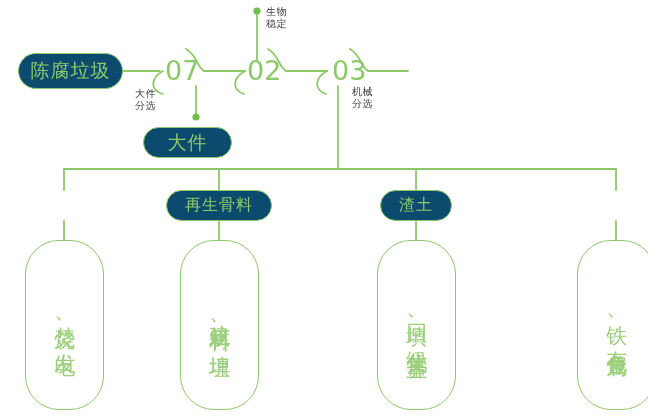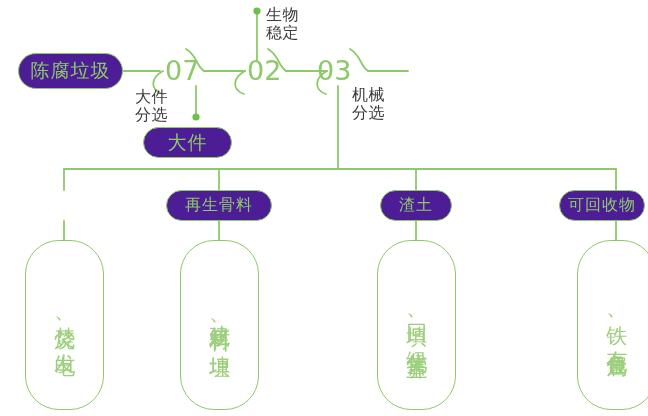--- a/index.html
+++ b/index.html
@@ -25,21 +25,21 @@
     width: 648px;
     height: 416px;
   }
 
   
   .pill {
     position: absolute;
     box-sizing: border-box;
     border: 1.6px solid #8dc96a;
     border-radius: 999px;
-    background: #4c1d95;
+    background: #0c4a6e;
     color: #8dc96a;
     display: flex;
     align-items: center;
     justify-content: center;
     letter-spacing: 1px;
     white-space: nowrap;
   }
   .pill-lg { font-size: 19px; }
   .pill-md { font-size: 16px; }
 
@@ -50,21 +50,21 @@
     font-size: 27px;
     letter-spacing: 0px;
     line-height: 1;
     font-family: "DejaVu Sans", "Liberation Sans", sans-serif;
   }
 
   
   .note {
     position: absolute;
     color: #3c3c3c;
-    font-size: 16px;
+    font-size: 10px;
     line-height: 1.15;
     letter-spacing: 0.5px;
     text-align: left;
     white-space: nowrap;
   }
   .note span { display: block; }
 
   
   .vbox {
     position: absolute;
@@ -133,42 +133,41 @@
     </g>
 
     <circle cx="196" cy="117" r="3.6" fill="#6fbf4a"></circle>
     <circle cx="257" cy="11" r="3.6" fill="#6fbf4a"></circle>
   </svg>
 
   <div class="pill pill-lg" style="left:18px; top:53px; width:105px; height:36px;">陈腐垃圾</div>
 
   <div class="stagenum" style="left:165px; top:57px;">07</div>
   <div class="stagenum" style="left:247px; top:57px;text-align:center;">02</div>
-  <div class="stagenum" style="left:317px; top:57px;">03</div>
+  <div class="stagenum" style="left:332px; top:57px;">03</div>
 
   <div class="note" style="left:135px; top:88px;">
     <span>大件</span>
     <span>分选</span>
   </div>
 
   <div class="note" style="left:266px; top:6px;">
     <span>生物</span>
     <span>稳定</span>
   </div>
 
   <div class="note" style="left:352px; top:86px;">
     <span>机械</span>
     <span>分选</span>
   </div>
 
   <div class="pill pill-lg" style="left:143px; top:127px; width:89px; height:31px;">大件</div>
 
   <div class="pill pill-md" style="left:380px; top:190px; width:72px; height:31px;">渣土</div>
   <div class="pill pill-md" style="left:166px; top:190px; width:106px; height:31px;">再生骨料</div>
-  <div class="pill pill-md" style="left:559px; top:190px; width:86px; height:31px;">可回收物</div>
 
   <div class="vbox" style="left:25px; top:240px; width:79px; height:170px;">
     <div class="vtext">焚烧、发电</div>
   </div>
 
   <div class="vbox" style="left:180px; top:240px; width:79px; height:170px;">
     <div class="vtext">建筑材料、填埋</div>
   </div>
 
   <div class="vbox" style="left:377px; top:240px; width:79px; height:170px;">

